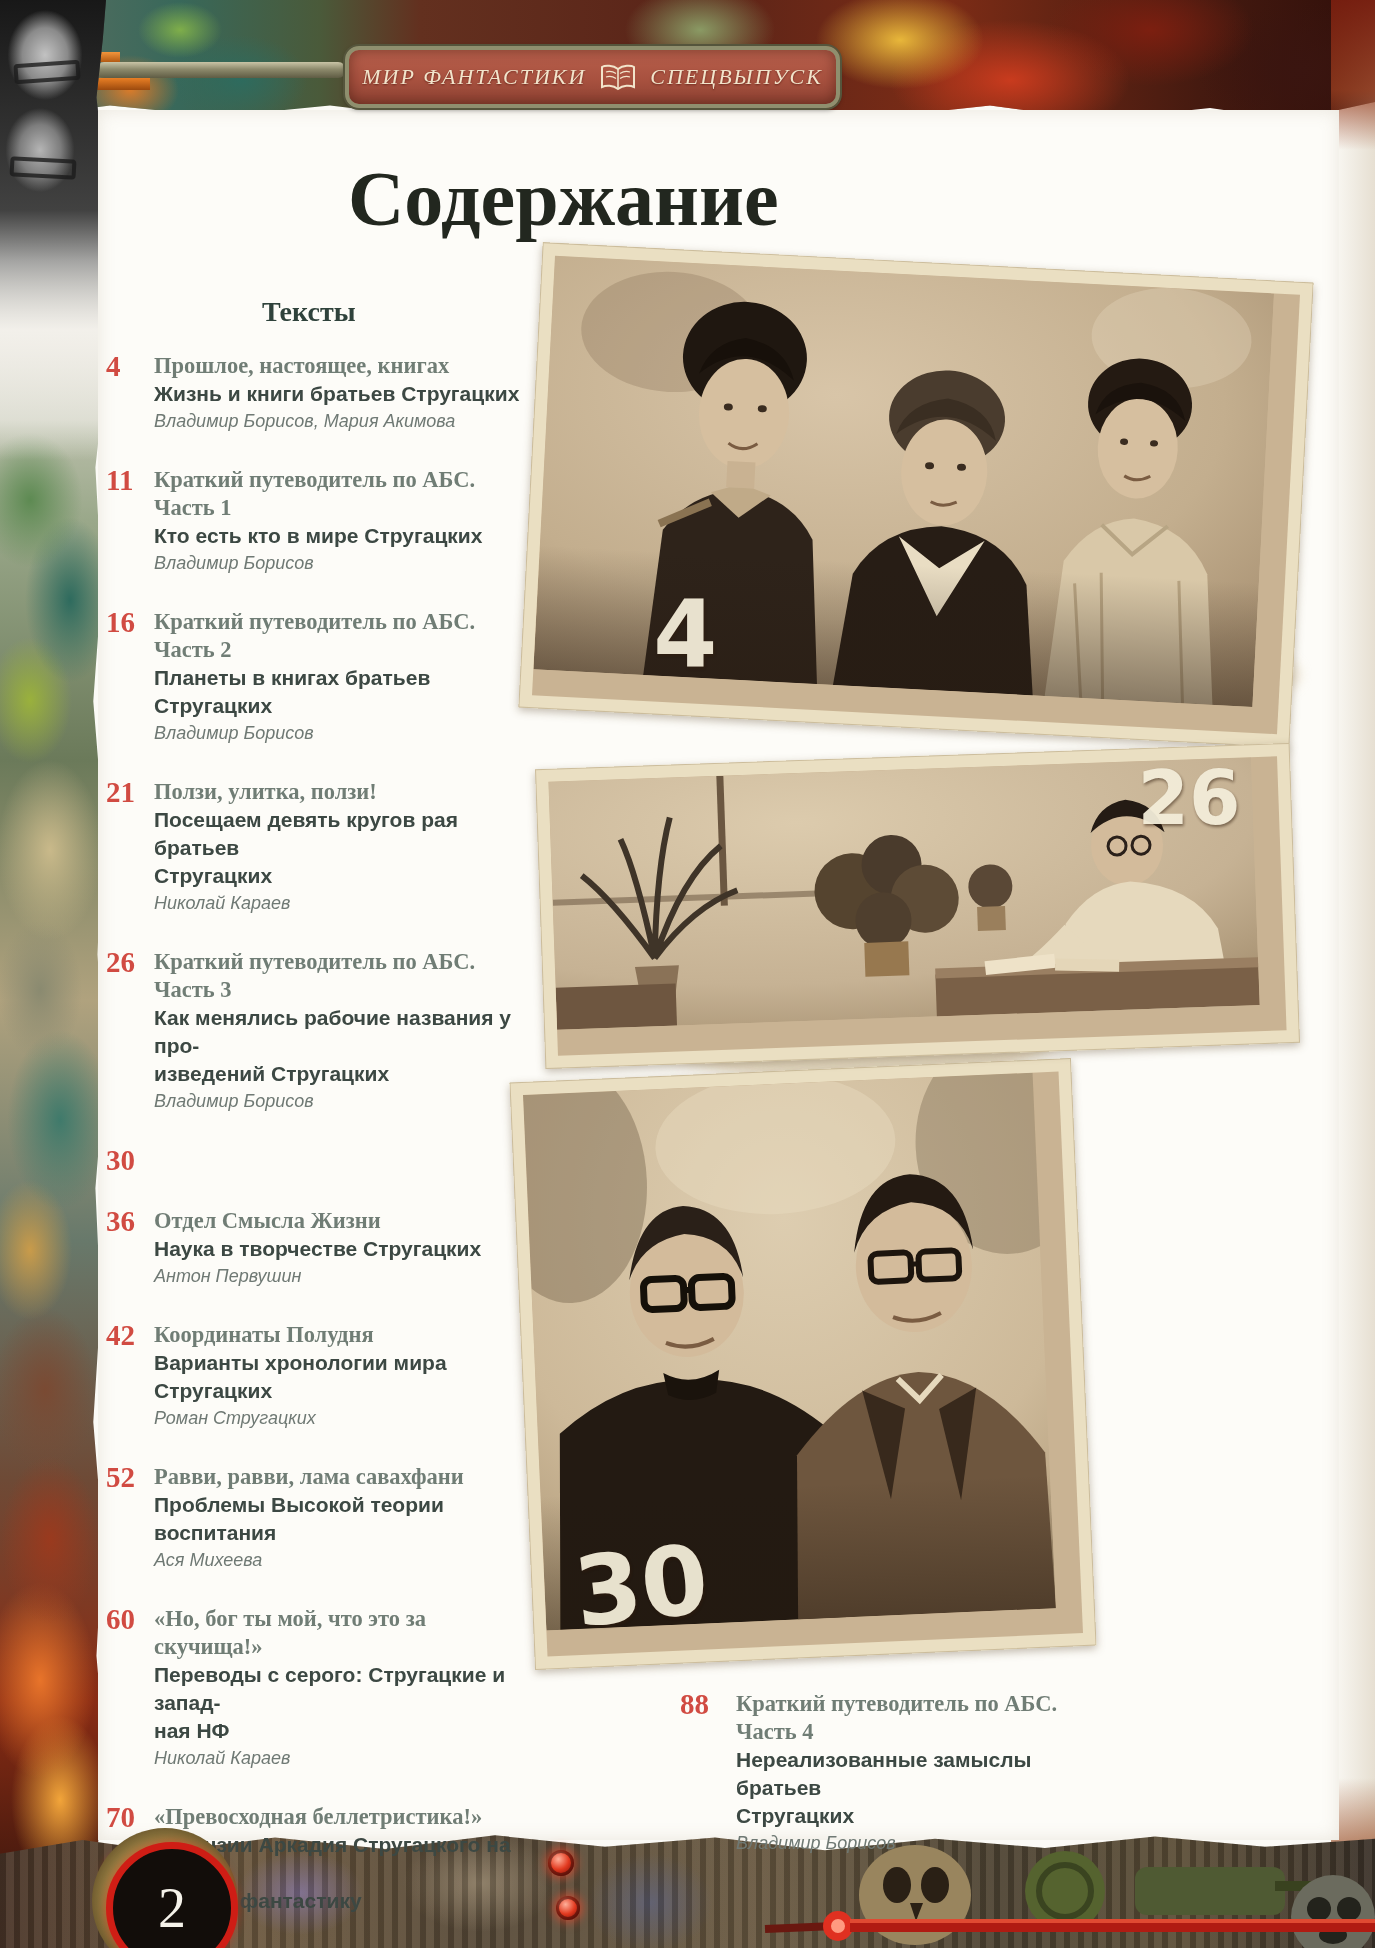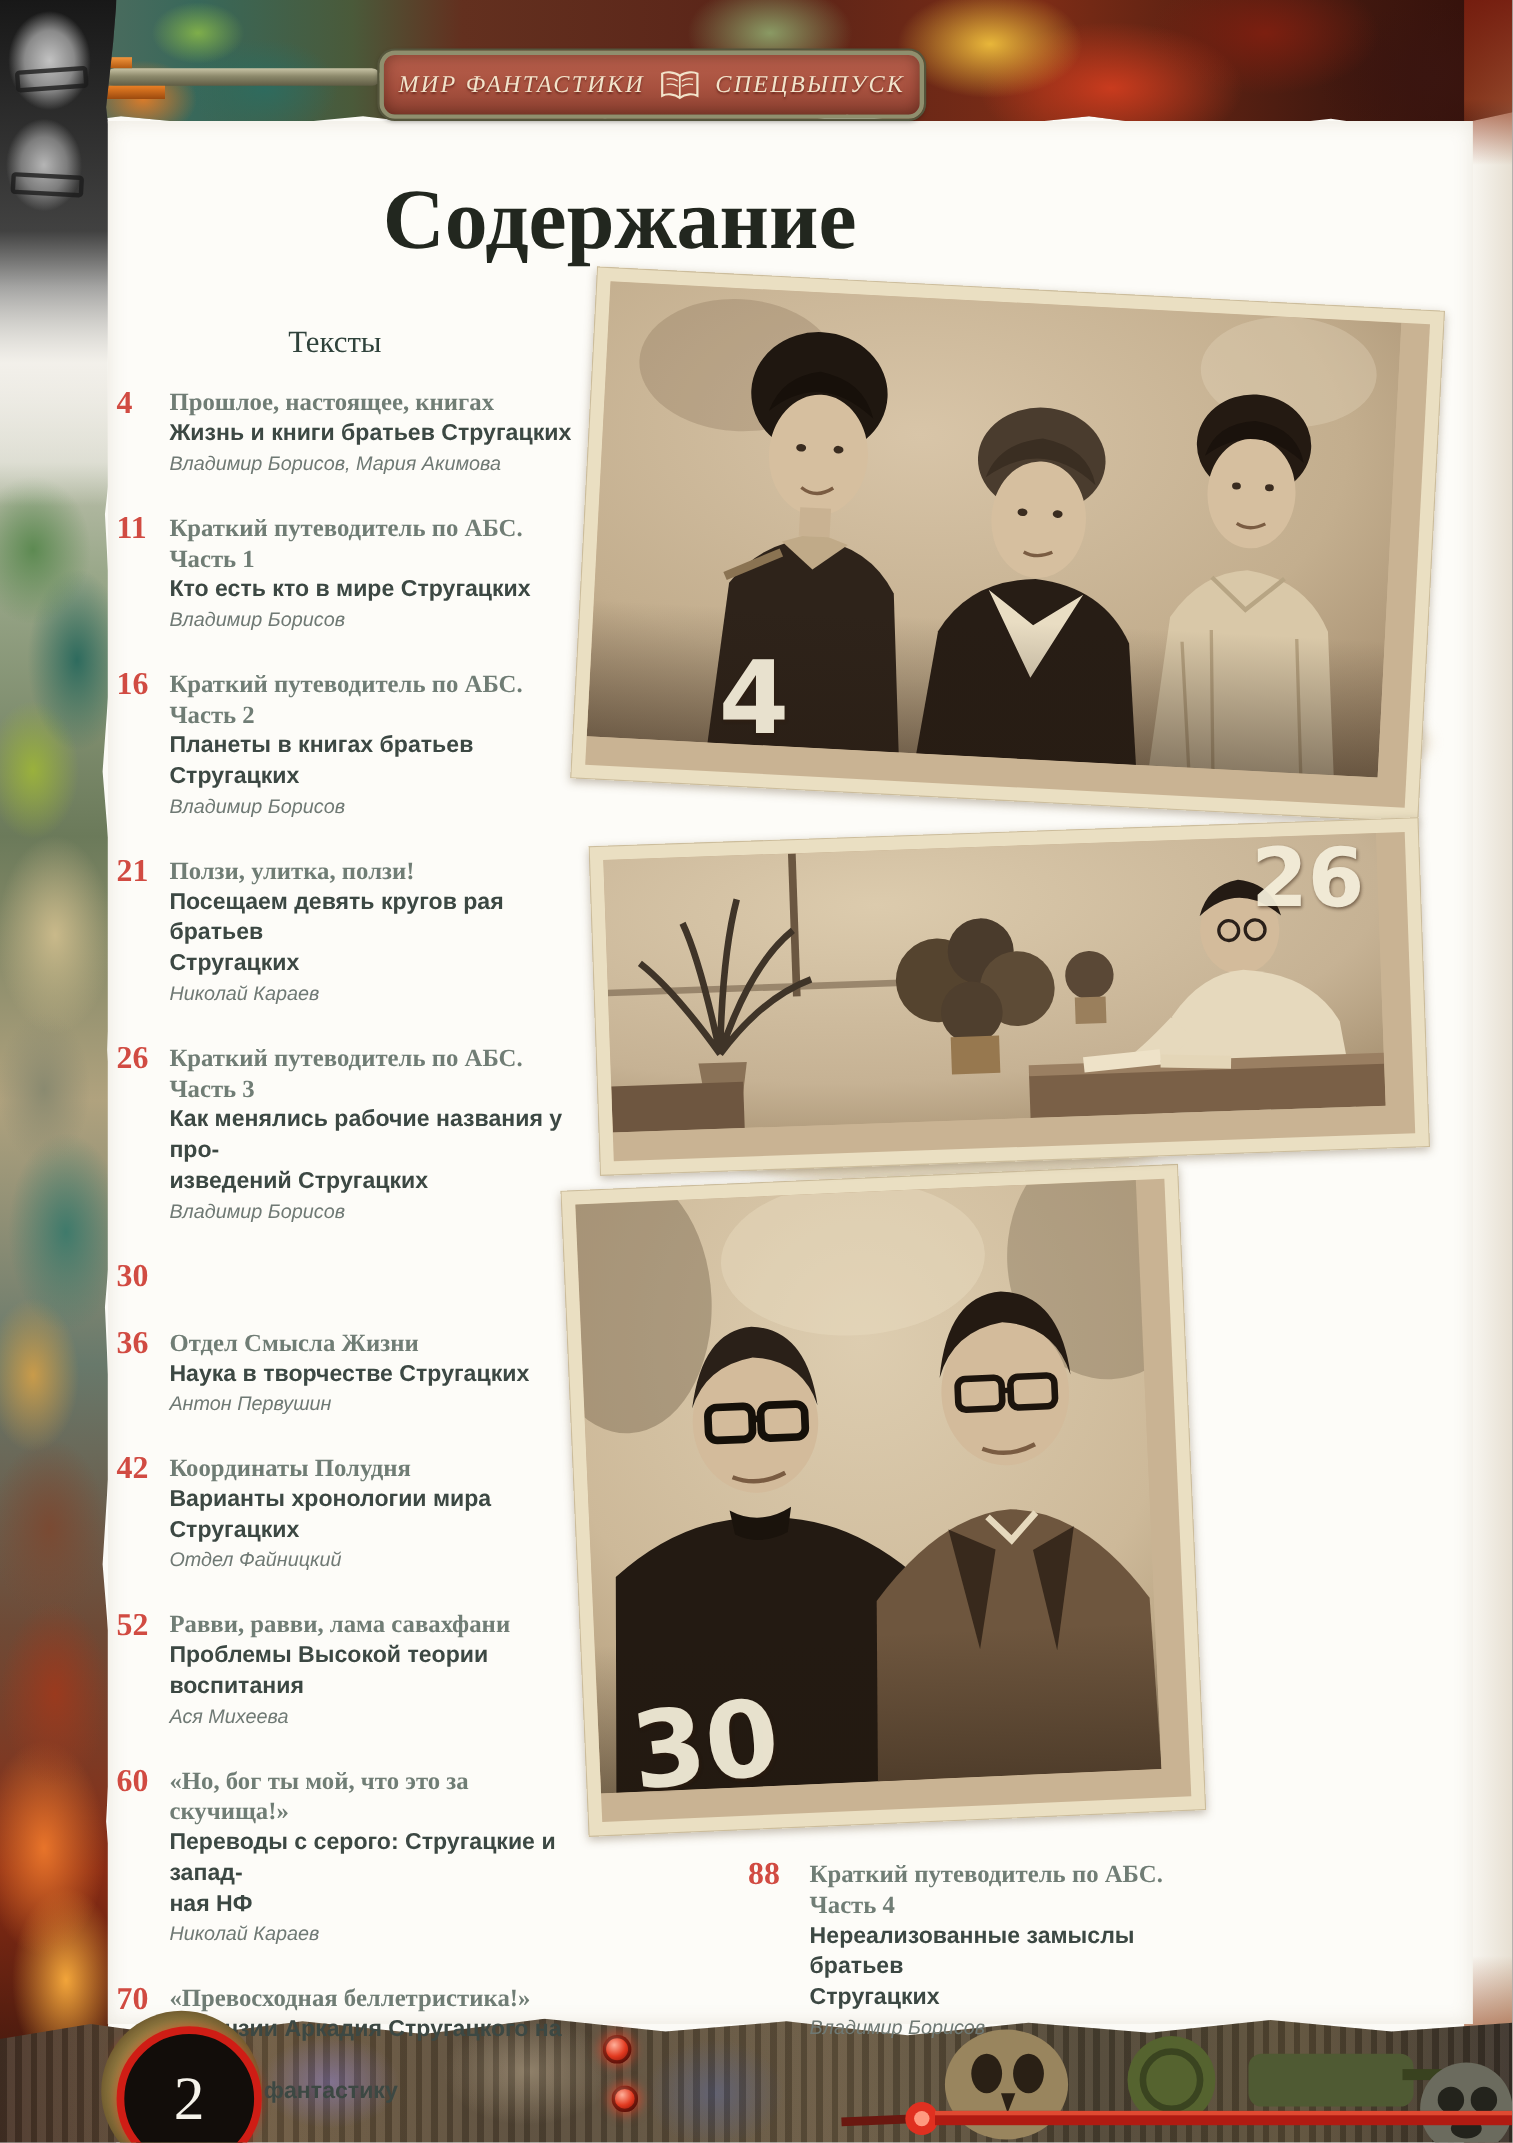--- a/index.html
+++ b/index.html
@@ -86,21 +86,21 @@
     border-radius:14px;background:linear-gradient(180deg,#b8604c 0%,#a8513f 55%,#8e4232 100%);
     border:4px solid #8f8f6e;box-shadow:0 0 0 2px #55553c,inset 0 0 14px rgba(40,10,5,.45),0 2px 5px rgba(0,0,0,.4);
     display:flex;align-items:center;justify-content:center;gap:14px;}
   .banner-text{font-family:"Liberation Serif","DejaVu Serif",serif;font-size:22px;letter-spacing:2px;
     color:#f2e4cb;text-shadow:0 1px 2px rgba(60,10,5,.55);white-space:nowrap;font-style:italic;}
   
   .main-title{position:absolute;left:348px;top:158px;z-index:5;
     font-family:"Liberation Serif","DejaVu Serif",serif;font-weight:700;font-size:78px;line-height:82px;
     color:#22271f;}
   .section-header{position:absolute;left:262px;top:296px;z-index:5;
-    font-family:"Liberation Serif","DejaVu Serif",serif;font-weight:400;font-size:28px;color:#2f423b;}
+    font-family:"Liberation Serif","DejaVu Serif",serif;font-weight:700;font-size:28px;color:#2f423b;}
   .toc-col{position:absolute;z-index:5;}
   .toc-left{left:106px;top:352px;width:420px;}
   .toc-right{left:648px;top:1690px;width:436px;margin-left:32px;}
   .toc-entry{display:grid;grid-template-columns:48px 1fr;margin-bottom:33px;}
   .toc-right .toc-entry{grid-template-columns:56px 1fr;}
   .toc-num{font-family:"Liberation Serif","DejaVu Serif",serif;font-weight:700;font-size:29px;line-height:28px;color:#d14b42;}
   .toc-title{font-family:"Liberation Serif","DejaVu Serif",serif;font-weight:700;font-size:22.5px;line-height:28px;color:#707d75;}
   .toc-sub{font-weight:700;font-size:21px;line-height:28px;color:#3c4843;white-space:pre-line;}
   .toc-auth{font-style:italic;font-size:18px;line-height:24px;color:#6f7974;margin-top:1px;}
   .toc-auth:empty{display:none;}
@@ -203,21 +203,21 @@
           <div class="toc-title">Отдел Смысла Жизни</div>
           <div class="toc-sub">Наука в творчестве Стругацких</div>
           <div class="toc-auth">Антон Первушин</div>
         </div>
     </div>
     <div class="toc-entry">
       <div class="toc-num">42</div>
       <div class="toc-body">
           <div class="toc-title">Координаты Полудня</div>
           <div class="toc-sub">Варианты хронологии мира Стругацких</div>
-          <div class="toc-auth">Отдел Файницкий</div>
+          <div class="toc-auth">Роман Стругацких</div>
         </div>
     </div>
     <div class="toc-entry">
       <div class="toc-num">52</div>
       <div class="toc-body">
           <div class="toc-title">Равви, равви, лама савахфани</div>
           <div class="toc-sub">Проблемы Высокой теории воспитания</div>
           <div class="toc-auth">Ася Михеева</div>
         </div>
     </div>

